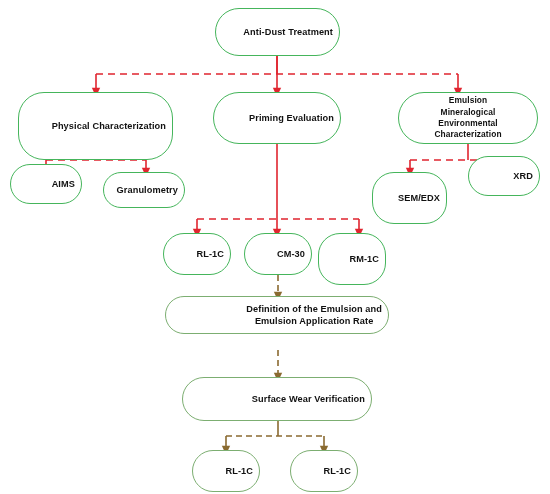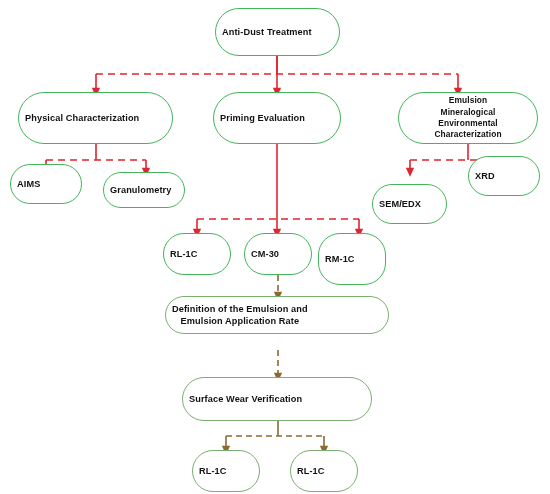--- a/index.html
+++ b/index.html
@@ -29,21 +29,21 @@
     pointer-events: none;
   }
   .node {
     position: absolute;
     box-sizing: border-box;
     background: #ffffff;
     border: 1.6px solid #45b55b;
     border-radius: 26px;
     display: flex;
     align-items: center;
-    justify-content: flex-start;
+    justify-content: flex-end;
     text-align: center;
     color: #111111;
     font-weight: bold;
     font-size: 9.2px;
     line-height: 1.35;
     letter-spacing: 0.1px;
     padding: 2px 6px;
   }
   .node.faded {
     border-color: #7cae71;
@@ -110,21 +110,21 @@
       <path d="M226,436 L324,436" fill="none" stroke="#8a6a30" stroke-width="1.6" stroke-dasharray="6,4"></path>
       <path d="M226,436 L226,450" fill="none" stroke="#8a6a30" stroke-width="1.6" marker-end="url(#arrow-faded)"></path>
       <path d="M324,436 L324,450" fill="none" stroke="#8a6a30" stroke-width="1.6" marker-end="url(#arrow-faded)"></path>
     </g>
   </svg>
 
   <div class="node" style="left:215px; top:8px; width:125px; height:48px;">
     <span class="node-label">Anti-Dust Treatment</span>
   </div>
 
-  <div class="node" style="left:18px; top:92px; width:155px; height:52px;">
+  <div class="node" style="left:18px; top:92px; width:155px; height:68px;">
     <span class="node-label">Physical Characterization</span>
   </div>
 
   <div class="node" style="left:213px; top:92px; width:128px; height:52px;">
     <span class="node-label">Priming Evaluation</span>
   </div>
 
   <div class="node" style="left:398px; top:92px; width:140px; height:52px; font-size:8.4px;">
     <span class="node-label">Emulsion
 Mineralogical
@@ -132,21 +132,21 @@
   </div>
 
   <div class="node" style="left:10px; top:164px; width:72px; height:40px; border-radius:22px;">
     <span class="node-label">AIMS</span>
   </div>
 
   <div class="node" style="left:103px; top:172px; width:82px; height:36px; border-radius:22px;">
     <span class="node-label">Granulometry</span>
   </div>
 
-  <div class="node" style="left:372px; top:184px; width:75px; height:40px; border-radius:22px;">
+  <div class="node" style="left:372px; top:172px; width:75px; height:52px; border-radius:22px;">
     <span class="node-label">SEM/EDX</span>
   </div>
 
   <div class="node" style="left:468px; top:156px; width:72px; height:40px; border-radius:22px;">
     <span class="node-label">XRD</span>
   </div>
 
   <div class="node" style="left:163px; top:233px; width:68px; height:42px; border-radius:22px;">
     <span class="node-label">RL-1C</span>
   </div>

